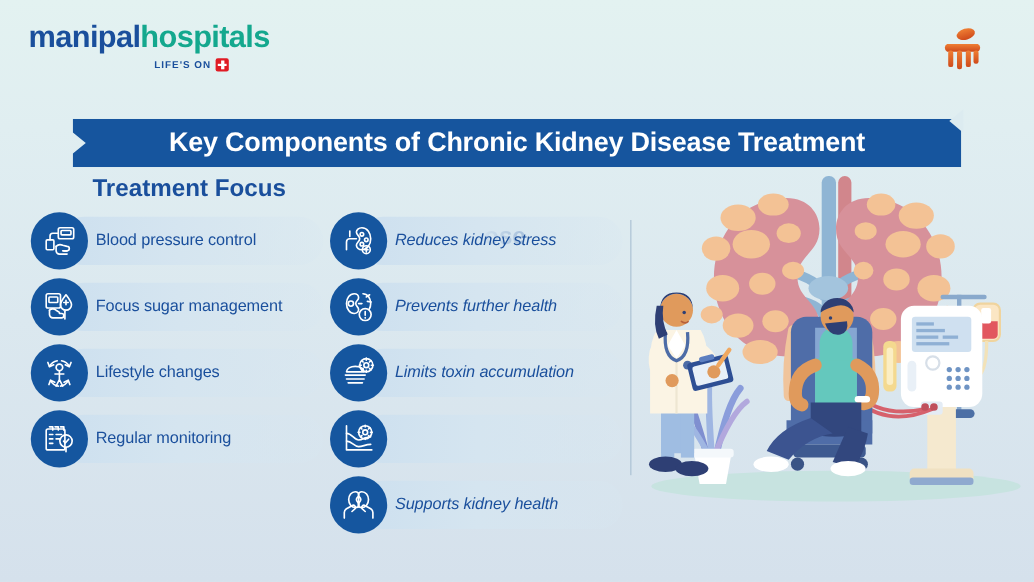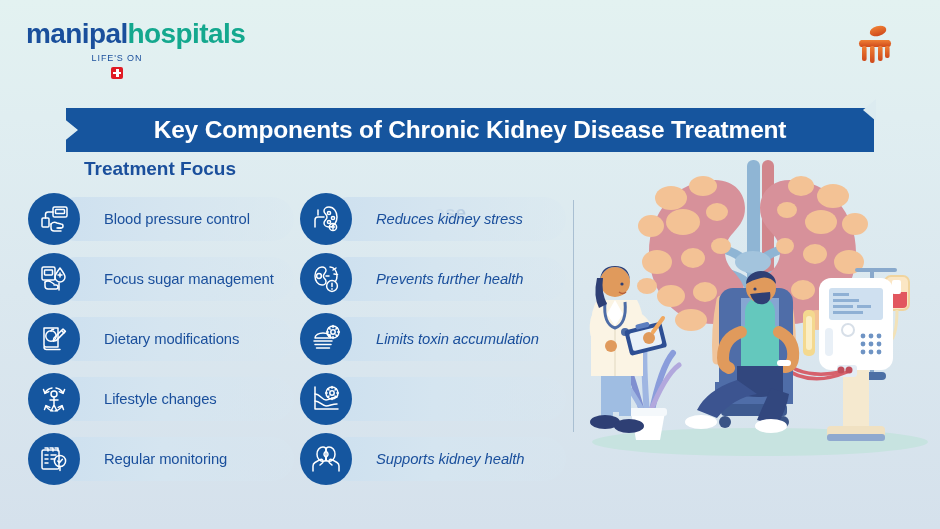--- a/index.html
+++ b/index.html
@@ -34,28 +34,27 @@
     line-height: 1;
     white-space: nowrap;
   }
   .logo-manipal { color: #1a4f9c; }
   .logo-hospitals { color: #14a88e; margin-top: 22px; }
   .logo-tag {
     margin-top: 5px;
     text-align: right;
     width: 182px;
     font-size: 9px;
-    font-weight: 400;
+    font-weight: 700;
     letter-spacing: 0.9px;
     color: #1a4f9c;
     display: flex;
     align-items: center;
     justify-content: flex-end;
     gap: 4px;
-    flex-direction: column;
   }
   .cross-badge {
     display: inline-block;
     width: 12px;
     height: 12px;
     background: #e01b24;
     border-radius: 2px;
     position: relative;
   }
   .cross-badge::before,
@@ -106,21 +105,21 @@
     color: #ffffff;
     font-size: 24.5px;
     font-weight: 700;
     letter-spacing: -0.2px;
     white-space: nowrap;
   }
 
   
   .col-head {
     position: absolute;
-    font-size: 19px;
+    font-size: 22px;
     font-weight: 700;
     color: #1a4f9c;
     white-space: nowrap;
   }
   #head-left  { left: 84px;  top: 158px; }
   #head-right { left: 390px; top: 158px; margin-top: 44px; }
 
   
   .col {
     position: absolute;
@@ -154,21 +153,21 @@
     border-radius: 50%;
     background: #15569f;
     display: flex;
     align-items: center;
     justify-content: center;
   }
   .badge svg { display: block; }
   .row-label {
     position: relative;
     z-index: 2;
-    margin-left: 24px;
+    margin-left: 7px;
     font-size: 14.8px;
     color: #1a4f9c;
     white-space: nowrap;
     letter-spacing: -0.1px;
   }
 
   
   .divider {
     position: absolute;
     left: 573px;
@@ -256,34 +255,20 @@
           <path d="M23 6 c3 4 5 6.5 5 9 a5 5 0 0 1 -10 0 c0-2.5 2-5 5-9 z"></path>
           <path d="M23 11 v4 M21 13 h4"></path>
           <path d="M8 20 c2-1.5 4-1.5 6 0 l3 2"></path>
           <path d="M8 20 v4 a3 3 0 0 0 3 3 h8 a2 2 0 0 0 0 -4 h-2"></path>
           <path d="M22 21 v7"></path>
         </svg>
       </div>
       <div class="row-label">Focus sugar management</div>
     </div>
 
-    <div class="row">
-      <div class="row-pill"></div>
-      <div class="badge">
-        <svg viewBox="0 0 34 34" width="34" height="34" fill="none" stroke="#fff" stroke-width="1.5" stroke-linecap="round" stroke-linejoin="round">
-          <path d="M7 6 h14 v19 H9 a2 2 0 0 1 -2 -2 z"></path>
-          <path d="M7 25 a2.5 2.5 0 0 0 2.5 2.5 H23"></path>
-          <circle cx="14" cy="14" r="5.2"></circle>
-          <path d="M14 9.2 c0.6-1.4 1.8-2 2.6-1.8"></path>
-          <path d="M26 7 l2.4 2.4 -9 9 -3.2 0.8 0.8 -3.2 z"></path>
-          <path d="M24.5 8.5 l2.4 2.4"></path>
-        </svg>
-      </div>
-      <div class="row-label">Dietary modifications</div>
-    </div>
 
     <div class="row">
       <div class="row-pill"></div>
       <div class="badge">
         <svg viewBox="0 0 34 34" width="34" height="34" fill="none" stroke="#fff" stroke-width="1.5" stroke-linecap="round" stroke-linejoin="round">
           <circle cx="17" cy="12" r="3"></circle>
           <path d="M17 15 v8 M13 18 h8 M14 29 l3-6 3 6"></path>
           <path d="M8 11 a10 10 0 0 1 7-5"></path>
           <path d="M6.5 7.5 L8 11.4 L11.8 9.6"></path>
           <path d="M26 11 a10 10 0 0 0 -7-5"></path>

